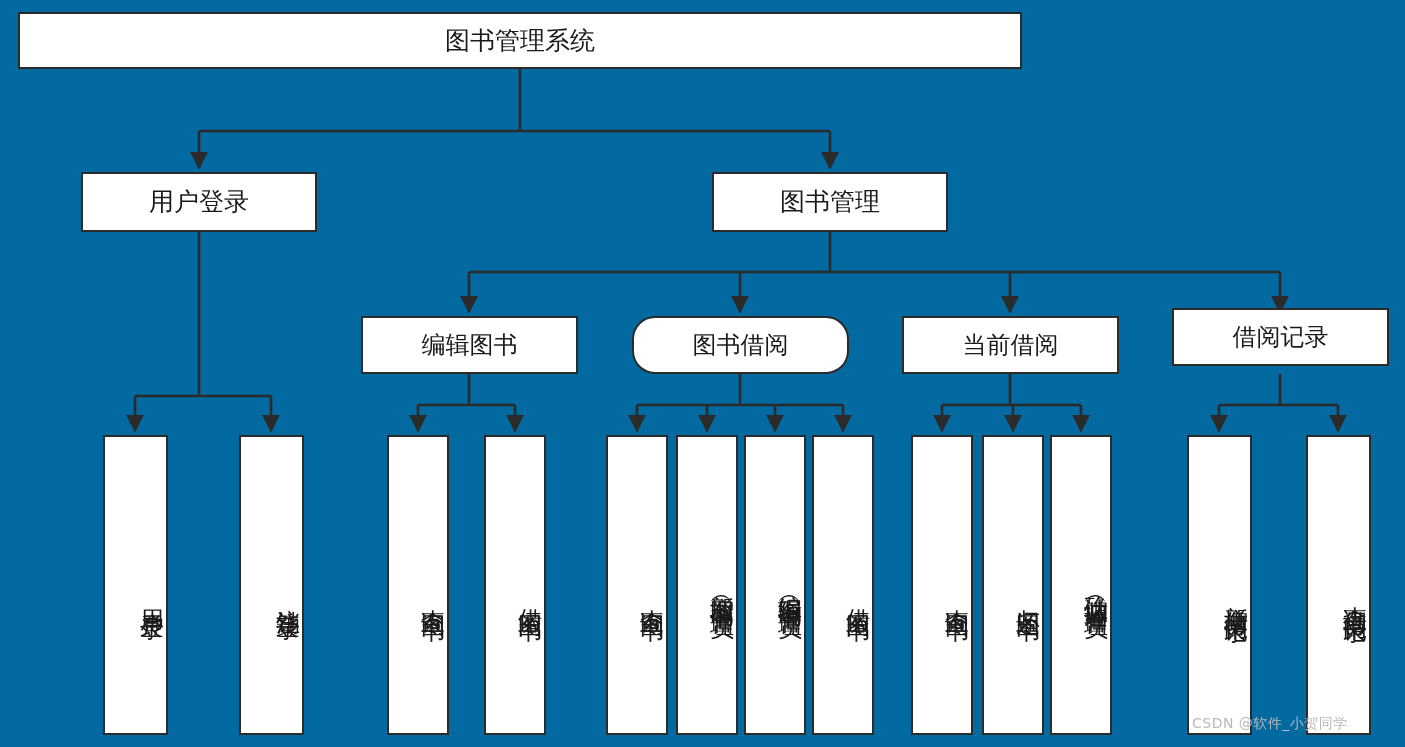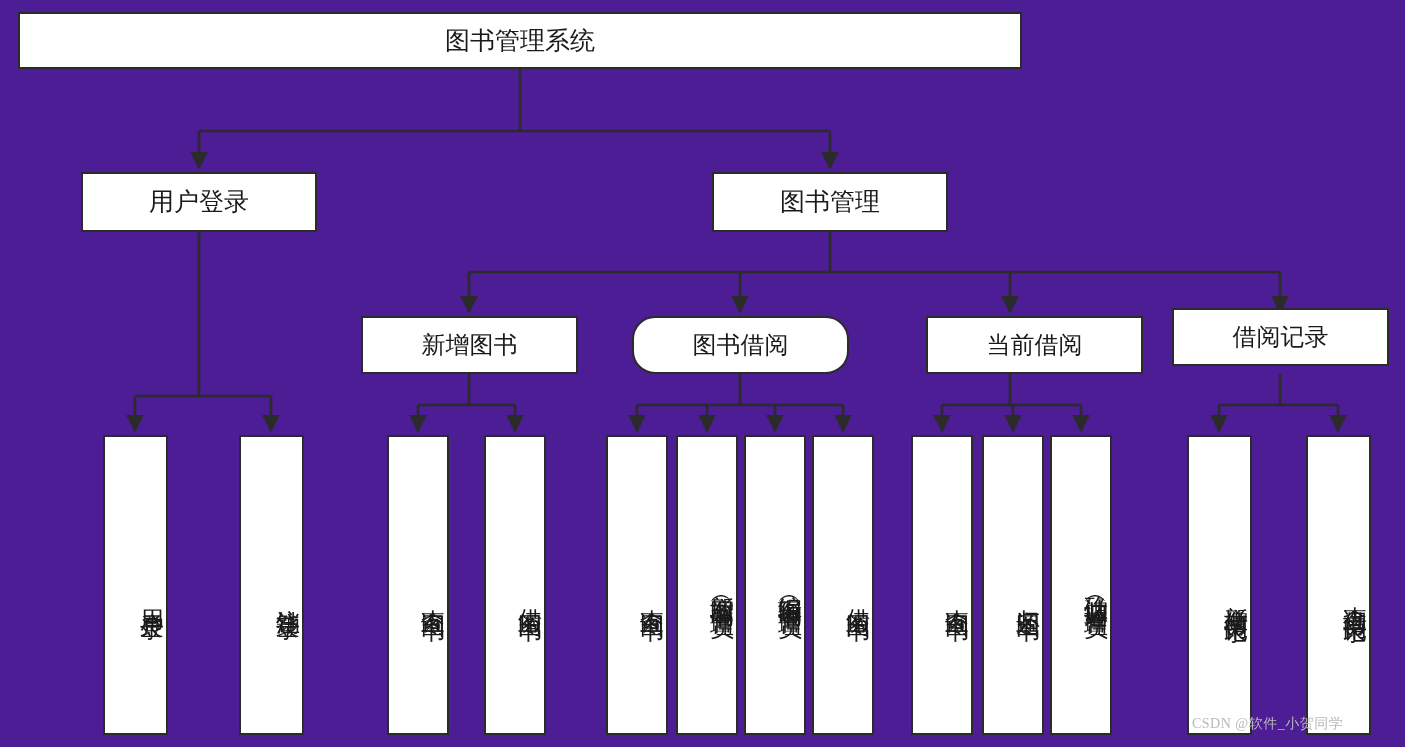--- a/index.html
+++ b/index.html
@@ -8,23 +8,22 @@
     padding: 0;
     background: #ffffff;
   }
   body {
     font-family: "DejaVu Sans", "Liberation Sans", sans-serif;
   }
   #diagram-root {
     position: relative;
     width: 1405px;
     height: 747px;
-    background: #4c1d95;
+    background: #0369a1;
     overflow: hidden;
-    font-family: Liberation Serif, serif;
   }
   #diagram-svg {
     position: absolute;
     left: 0;
     top: 0;
     width: 1405px;
     height: 747px;
   }
   .node {
     position: absolute;
@@ -123,23 +122,23 @@
       <path d="M 1219 405 L 1219 431" marker-end="url(#arrow)"></path>
       <path d="M 1338 405 L 1338 431" marker-end="url(#arrow)"></path>
     </g>
   </svg>
 
   <div class="node root" style="left: 18px; top: 12px; width: 1004px; height: 57px;">图书管理系统</div>
 
   <div class="node level2" style="left: 81px; top: 172px; width: 236px; height: 60px;">用户登录</div>
   <div class="node level2" style="left: 712px; top: 172px; width: 236px; height: 60px;">图书管理</div>
 
-  <div class="node level3" style="left: 361px; top: 316px; width: 217px; height: 58px;">新增图书</div>
+  <div class="node level3" style="left: 361px; top: 316px; width: 217px; height: 58px;">编辑图书</div>
   <div class="node level3" style="left: 632px; top: 316px; width: 217px; height: 58px; border-radius: 23px;">图书借阅</div>
-  <div class="node level3" style="left: 902px; top: 316px; width: 217px; height: 58px; margin-left: 24px;">当前借阅</div>
+  <div class="node level3" style="left: 902px; top: 316px; width: 217px; height: 58px;">当前借阅</div>
   <div class="node level3" style="left: 1172px; top: 308px; width: 217px; height: 58px;">借阅记录</div>
 
   <div class="node leaf" style="left: 103px; top: 435px; width: 65px; height: 300px;">用户登录</div>
   <div class="node leaf" style="left: 239px; top: 435px; width: 65px; height: 300px;">注销登录</div>
   <div class="node leaf" style="left: 387px; top: 435px; width: 62px; height: 300px;">查询图书</div>
   <div class="node leaf" style="left: 484px; top: 435px; width: 62px; height: 300px;">借阅图书</div>
   <div class="node leaf" style="left: 606px; top: 435px; width: 62px; height: 300px;">查询图书</div>
   <div class="node leaf tall-text" style="left: 676px; top: 435px; width: 62px; height: 300px;">新增图书（管理员）</div>
   <div class="node leaf tall-text" style="left: 744px; top: 435px; width: 62px; height: 300px;">编辑图书（管理员）</div>
   <div class="node leaf" style="left: 812px; top: 435px; width: 62px; height: 300px;">借阅图书</div>

